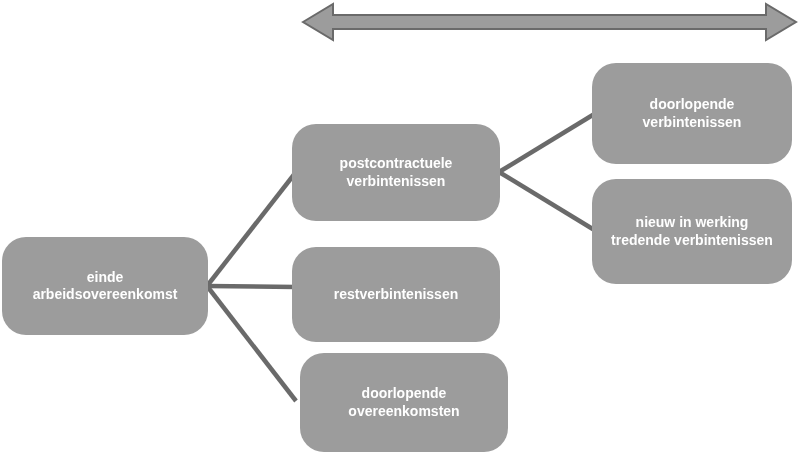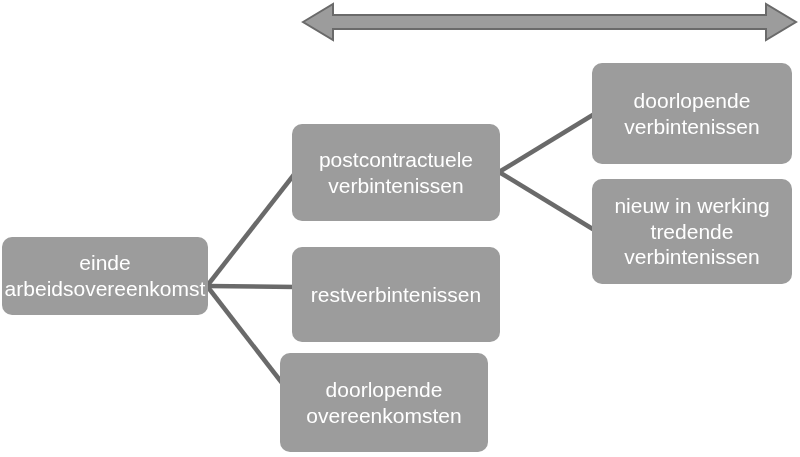--- a/index.html
+++ b/index.html
@@ -34,34 +34,35 @@
   }
   .connector-layer polygon {
     fill: var(--arrow-fill);
     stroke: var(--arrow-outline);
     stroke-width: 2;
   }
   .node {
     position: absolute;
     z-index: 1;
     background: var(--box-fill);
-    border-radius: 10px;
+    border-radius: 24px;
     color: var(--box-text);
-    font-size: 21px;
+    font-size: 14px;
     line-height: 1.22;
     display: flex;
     align-items: center;
     justify-content: center;
     text-align: center;
     padding: 6px 12px;
+    font-weight: bold;
   }
-  .node-root   { left: 2px;   top: 237px; width: 206px; height: 78px; }
+  .node-root   { left: 2px;   top: 237px; width: 206px; height: 98px; }
   .node-post   { left: 292px; top: 124px; width: 208px; height: 97px; }
   .node-rest   { left: 292px; top: 247px; width: 208px; height: 95px; }
-  .node-door-o { left: 280px; top: 353px; width: 208px; height: 99px; }
+  .node-door-o { left: 300px; top: 353px; width: 208px; height: 99px; }
   .node-door-v { left: 592px; top: 63px;  width: 200px; height: 101px; }
   .node-nieuw  { left: 592px; top: 179px; width: 200px; height: 105px; padding: 6px 17px; }
 </style>
 </head>
 <body>
 
 <div class="canvas">
 
   <svg class="connector-layer" viewBox="0 0 800 457" xmlns="http://www.w3.org/2000/svg">
 

